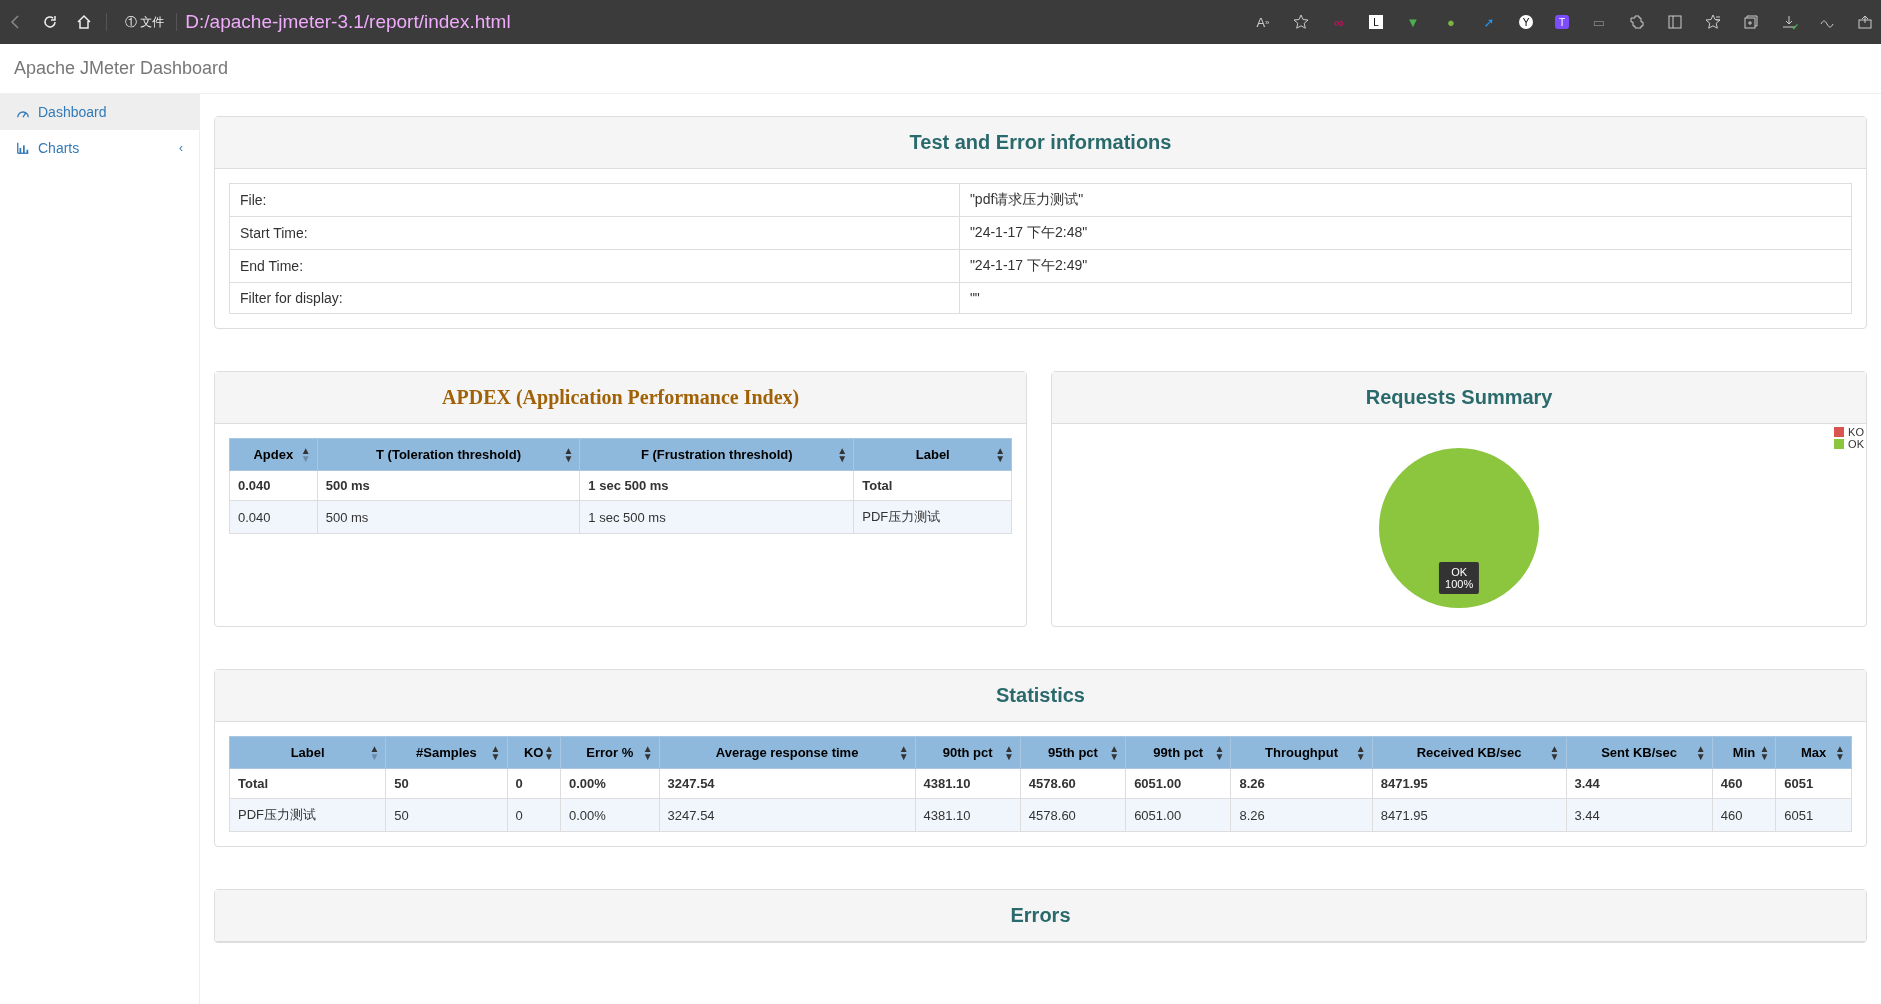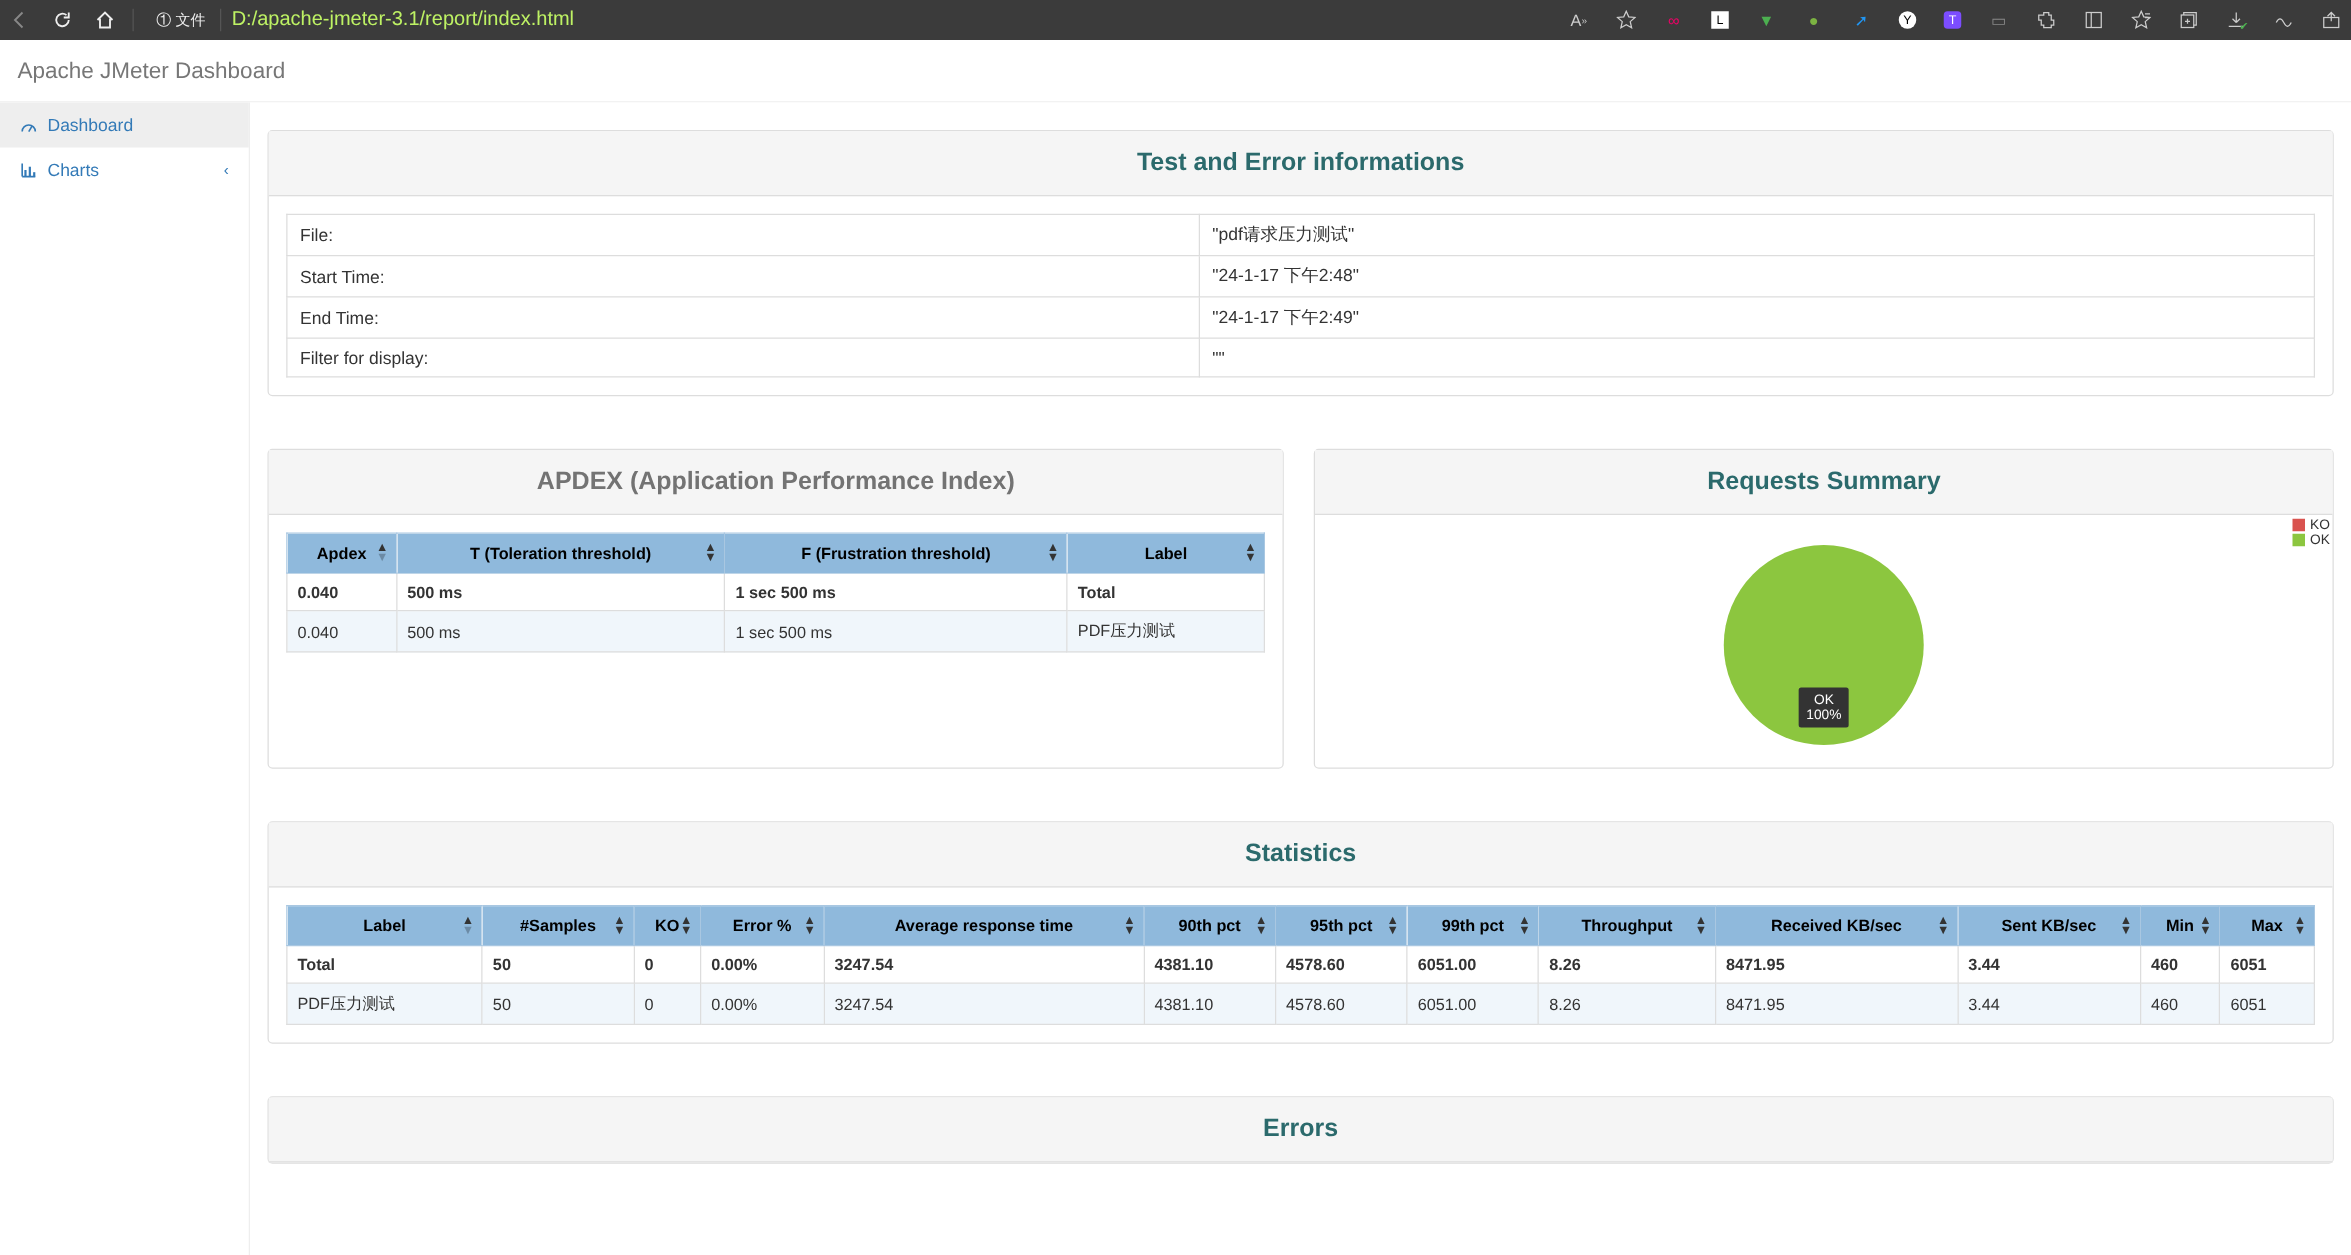--- a/index.html
+++ b/index.html
@@ -1,46 +1,46 @@
 <!DOCTYPE html>
 <html><head>
 <meta charset="utf-8">
 <style>
 * { box-sizing: border-box; margin: 0; padding: 0; }
 body { font-family: "Helvetica Neue", Helvetica, Arial, sans-serif; font-size: 14px; color: #333; background: #fff; }
 
 
-.browser-bar { background: #3b3b3b; height: 32px; display: flex; align-items: center; padding: 0 8px; gap: 14px; color: #ccc; font-size: 13px; }
+.browser-bar { background: #3b3b3b; height: 44px; display: flex; align-items: center; padding: 0 8px; gap: 14px; color: #ccc; font-size: 13px; }
 .browser-bar .nav-icons { display: flex; gap: 18px; align-items: center; }
 .browser-bar .nav-icons span { color: #888; }
 .browser-bar .nav-icons span.active { color: #eee; }
 .browser-bar .url-section { display: flex; align-items: center; gap: 8px; flex: 0 0 auto; }
 .browser-bar .file-label { color: #eee; font-size: 12px; padding: 0 4px; }
-.browser-bar .url { color: #bef264; font-size: 16px; }
+.browser-bar .url { color: #f0abfc; font-size: 19px; }
 .browser-bar .right-icons { margin-left: auto; display: flex; gap: 22px; align-items: center; color: #ccc; }
 .browser-bar .right-icons .ico { display: inline-flex; width: 16px; height: 16px; align-items: center; justify-content: center; }
 .divider-v { width: 1px; height: 18px; background: #555; }
 
 
 .page-header { height: 50px; display: flex; align-items: center; padding: 0 14px; border-bottom: 1px solid #eee; }
 .page-header .brand { color: #777; font-size: 18px; }
 
 
 .layout { display: flex; min-height: calc(100vh - 68px); }
 .sidebar { width: 200px; border-right: 1px solid #eee; background: #fff; flex: 0 0 200px; }
 .sidebar .nav-item { display: flex; align-items: center; gap: 8px; padding: 10px 16px; font-size: 14px; color: #337ab7; cursor: pointer; }
 .sidebar .nav-item.active { background: #eee; }
 .sidebar .nav-item .caret { margin-left: auto; color: #337ab7; font-size: 12px; }
 .main { flex: 1; padding: 22px 14px; background: #fff; }
 
 
 .panel { border: 1px solid #ddd; border-radius: 4px; margin-bottom: 42px; background: #fff; }
 .panel-heading { background: #f5f5f5; border-bottom: 1px solid #ddd; padding: 14px 16px; text-align: center; }
 .panel-heading h3 { font-size: 20px; font-weight: 700; color: #2b6a6c; margin: 0; }
-.panel-heading h3.blue { color: #737373; }
+.panel-heading h3.blue { color: #a16207; font-family: Liberation Serif, serif; }
 .panel-body { padding: 14px; }
 
 
 table.info { width: 100%; border-collapse: collapse; }
 table.info td { border: 1px solid #ddd; padding: 7px 10px; font-size: 14px; }
 table.info td.k { width: 45%; }
 
 
 .row2 { display: flex; gap: 24px; }
 .row2 > .panel { flex: 1; }

